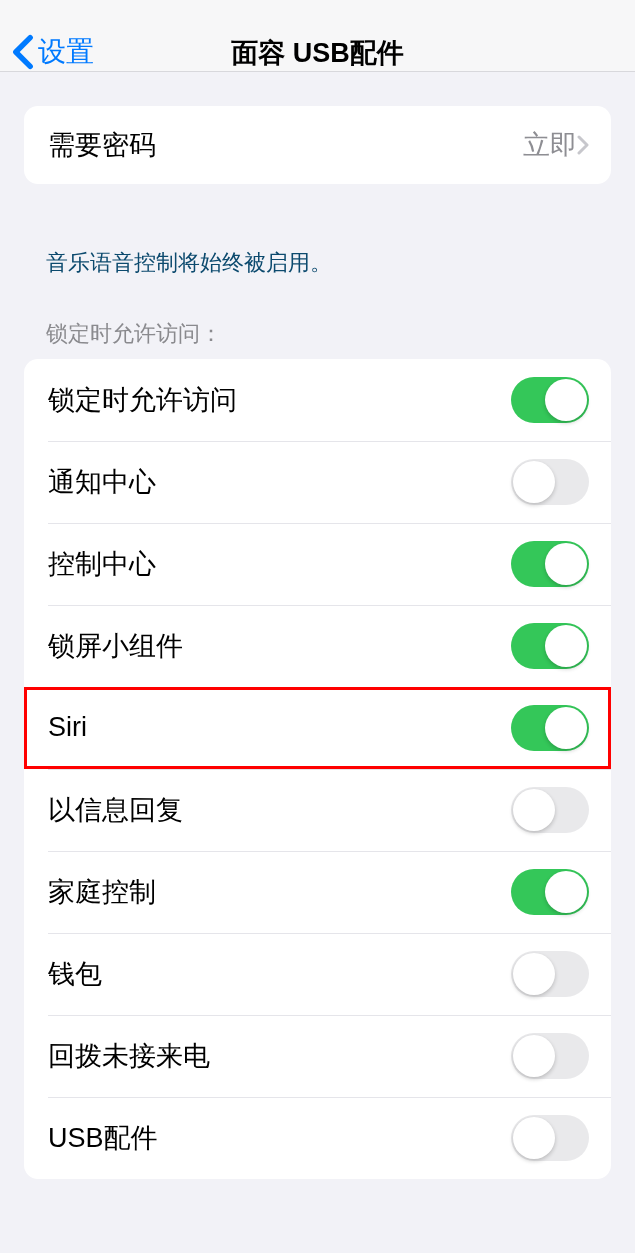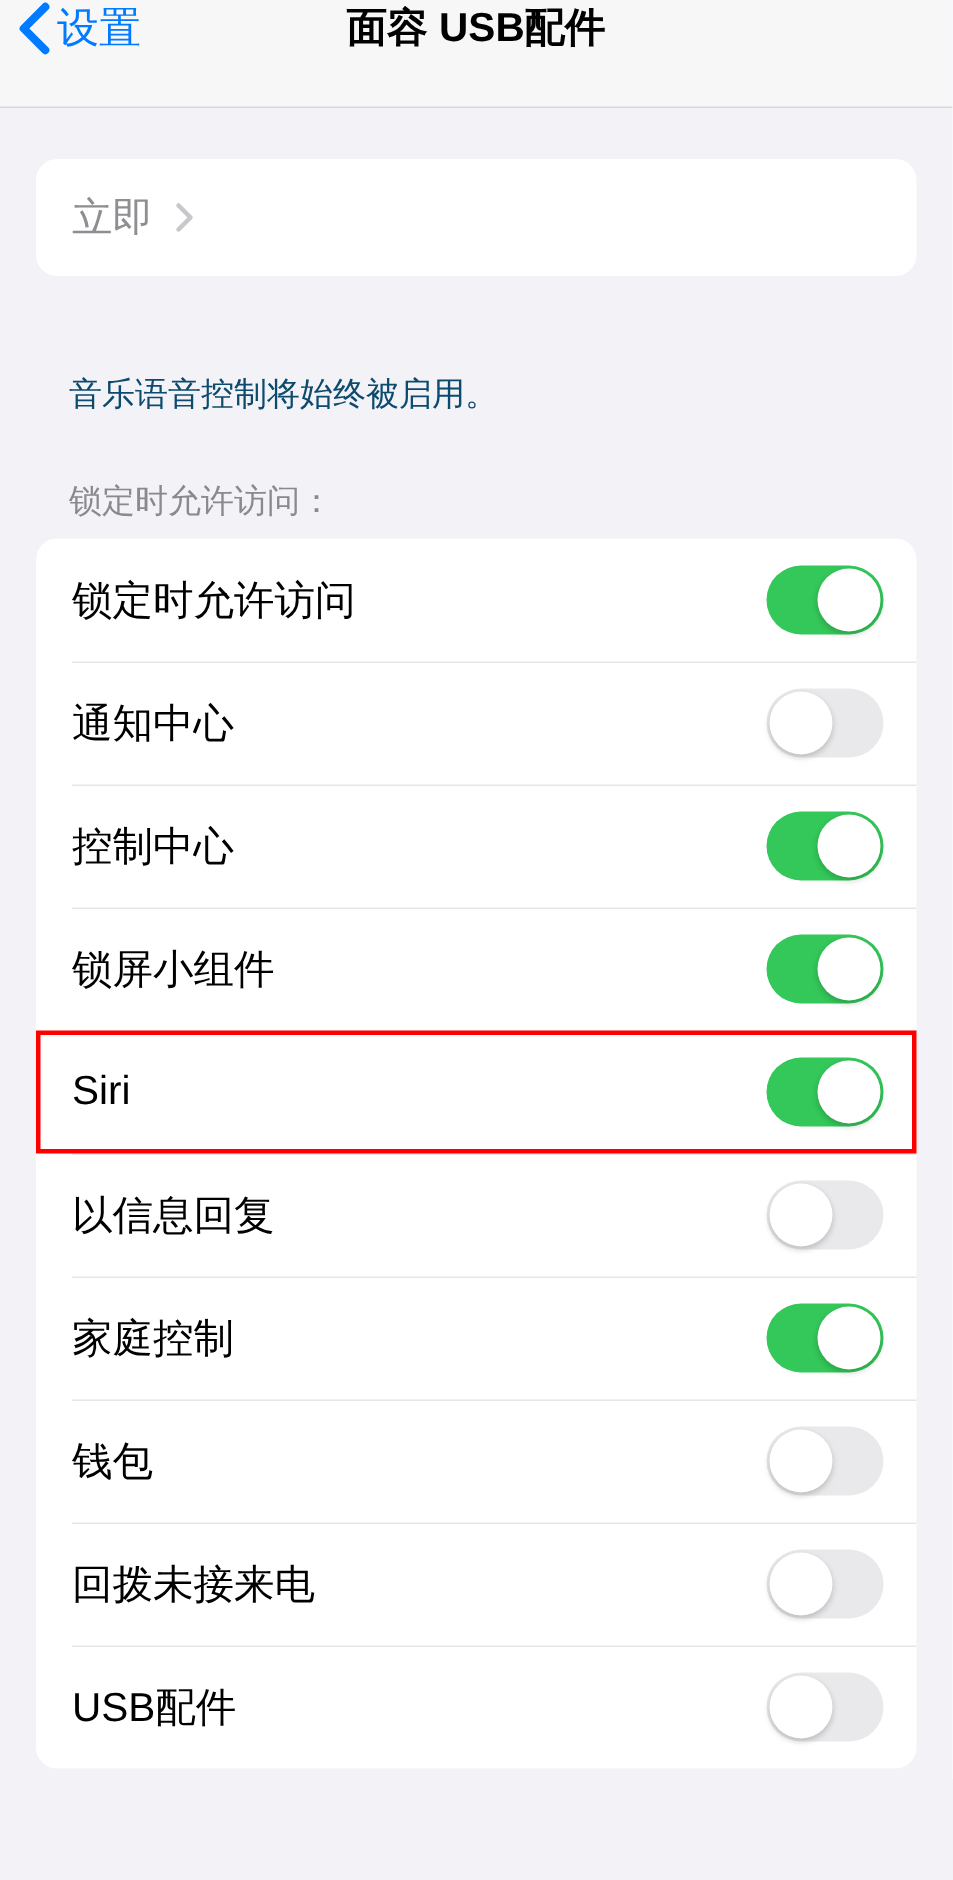--- a/index.html
+++ b/index.html
@@ -13,21 +13,21 @@
       background: #f2f2f7;
       width: 635px;
       height: 1253px;
       overflow: hidden;
     }
     .header {
       height: 72px;
       background: #f7f7f8;
       border-bottom: 1px solid #d8d8dc;
       display: flex;
-      align-items: flex-start;
+      align-items: flex-end;
       padding: 0 12px;
       position: relative;
     }
     .back-button {
       display: flex;
       align-items: center;
       color: #007aff;
       font-size: 28px;
       cursor: pointer;
     }
@@ -82,21 +82,21 @@
     .group .row + .row {
       border-top: none;
     }
     .row-label {
       font-size: 27px;
       color: #000;
     }
     .row-value {
       font-size: 27px;
       color: #8e8e93;
-      margin-right: 15px;
+      margin-right: 0;
     }
     .row-right {
       display: flex;
       align-items: center;
     }
     .chevron-right {
       width: 12px;
       height: 20px;
       color: #c7c7cc;
     }
@@ -167,20 +167,21 @@
     <span>设置</span>
   </div>
   <div class="header-title">面容 USB配件</div>
 </div>
 
 <div class="content">
 
   <div class="section">
     <div class="group">
       <div class="row">
+        <span class="row-label">需要密码</span>
         <div class="row-right">
           <span class="row-value">立即</span>
           <svg class="chevron-right" viewBox="0 0 12 20" fill="none">
             <path d="M2 2 L10 10 L2 18" stroke="#c7c7cc" stroke-width="3" stroke-linecap="round" stroke-linejoin="round"></path>
           </svg>
         </div>
       </div>
     </div>
   </div>
 

